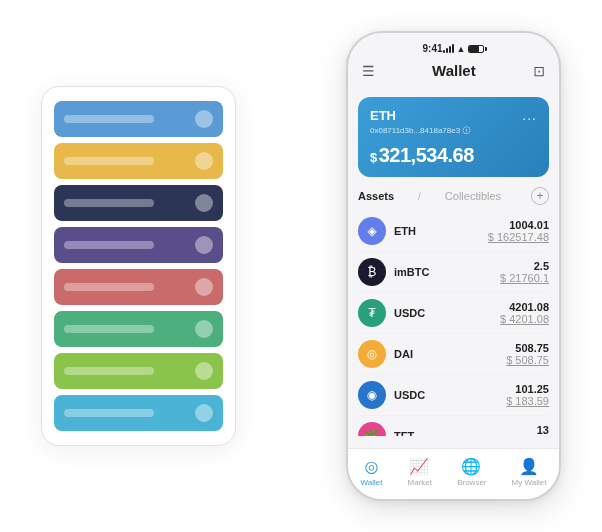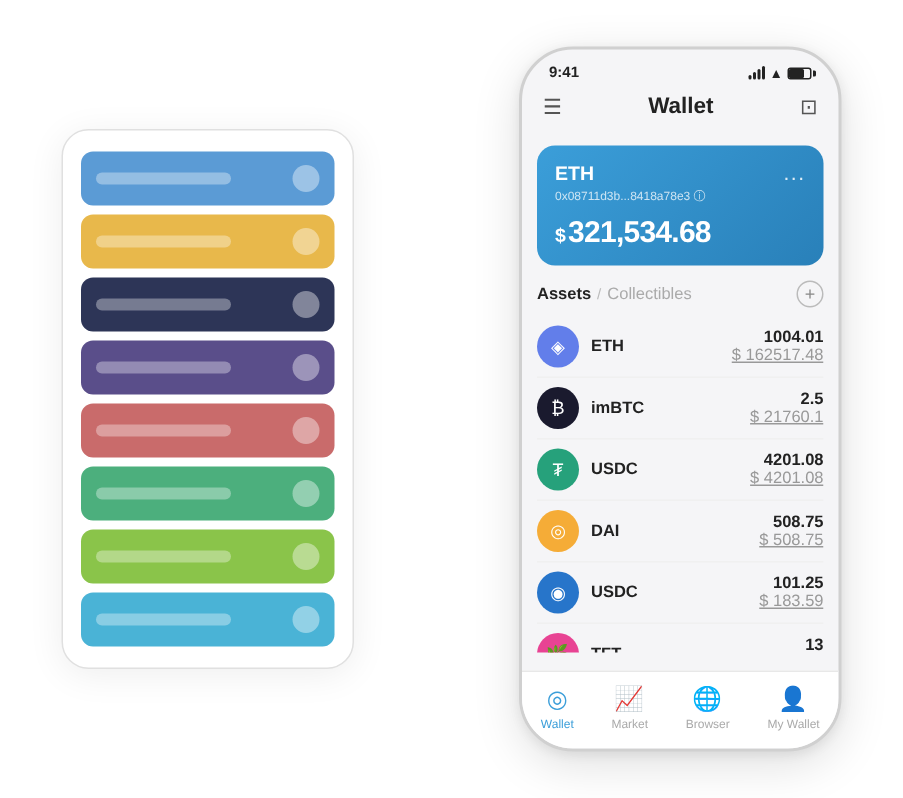--- a/index.html
+++ b/index.html
@@ -96,21 +96,21 @@
       box-shadow: 0 8px 32px rgba(0,0,0,0.13), 0 2px 8px rgba(0,0,0,0.07);
       overflow: hidden;
       z-index: 2;
       display: flex;
       flex-direction: column;
     }
 
     .phone-status-bar {
       display: flex;
       align-items: center;
-      justify-content: space-between;
+      justify-content: center;
       padding: 10px 18px 4px;
       font-size: 10px;
       color: #222;
       font-weight: 600;
       flex-shrink: 0;
     }
 
     .status-icons {
       display: flex;
       align-items: center;
@@ -195,21 +195,21 @@
       display: flex;
       align-items: center;
       justify-content: space-between;
       margin-bottom: 6px;
       flex-shrink: 0;
     }
 
     .assets-tabs {
       display: flex;
       align-items: center;
-      gap: 4px;
+      gap: 24px;
       font-size: 11px;
     }
 
     .tab-active {
       color: #222;
       font-weight: 600;
     }
 
     .tab-divider {
       color: #bbb;

